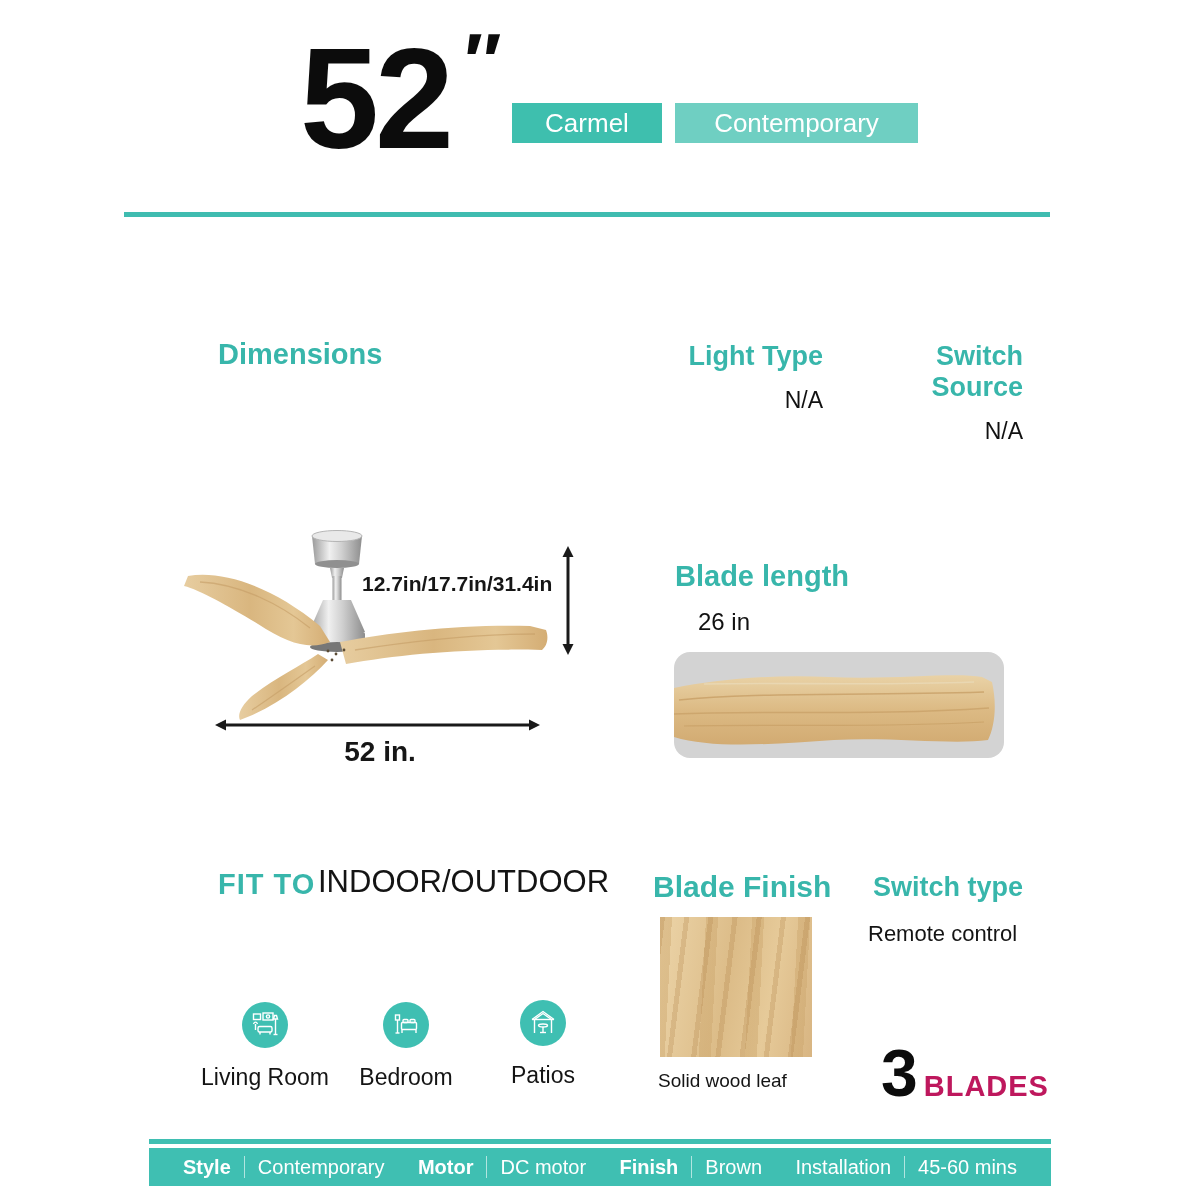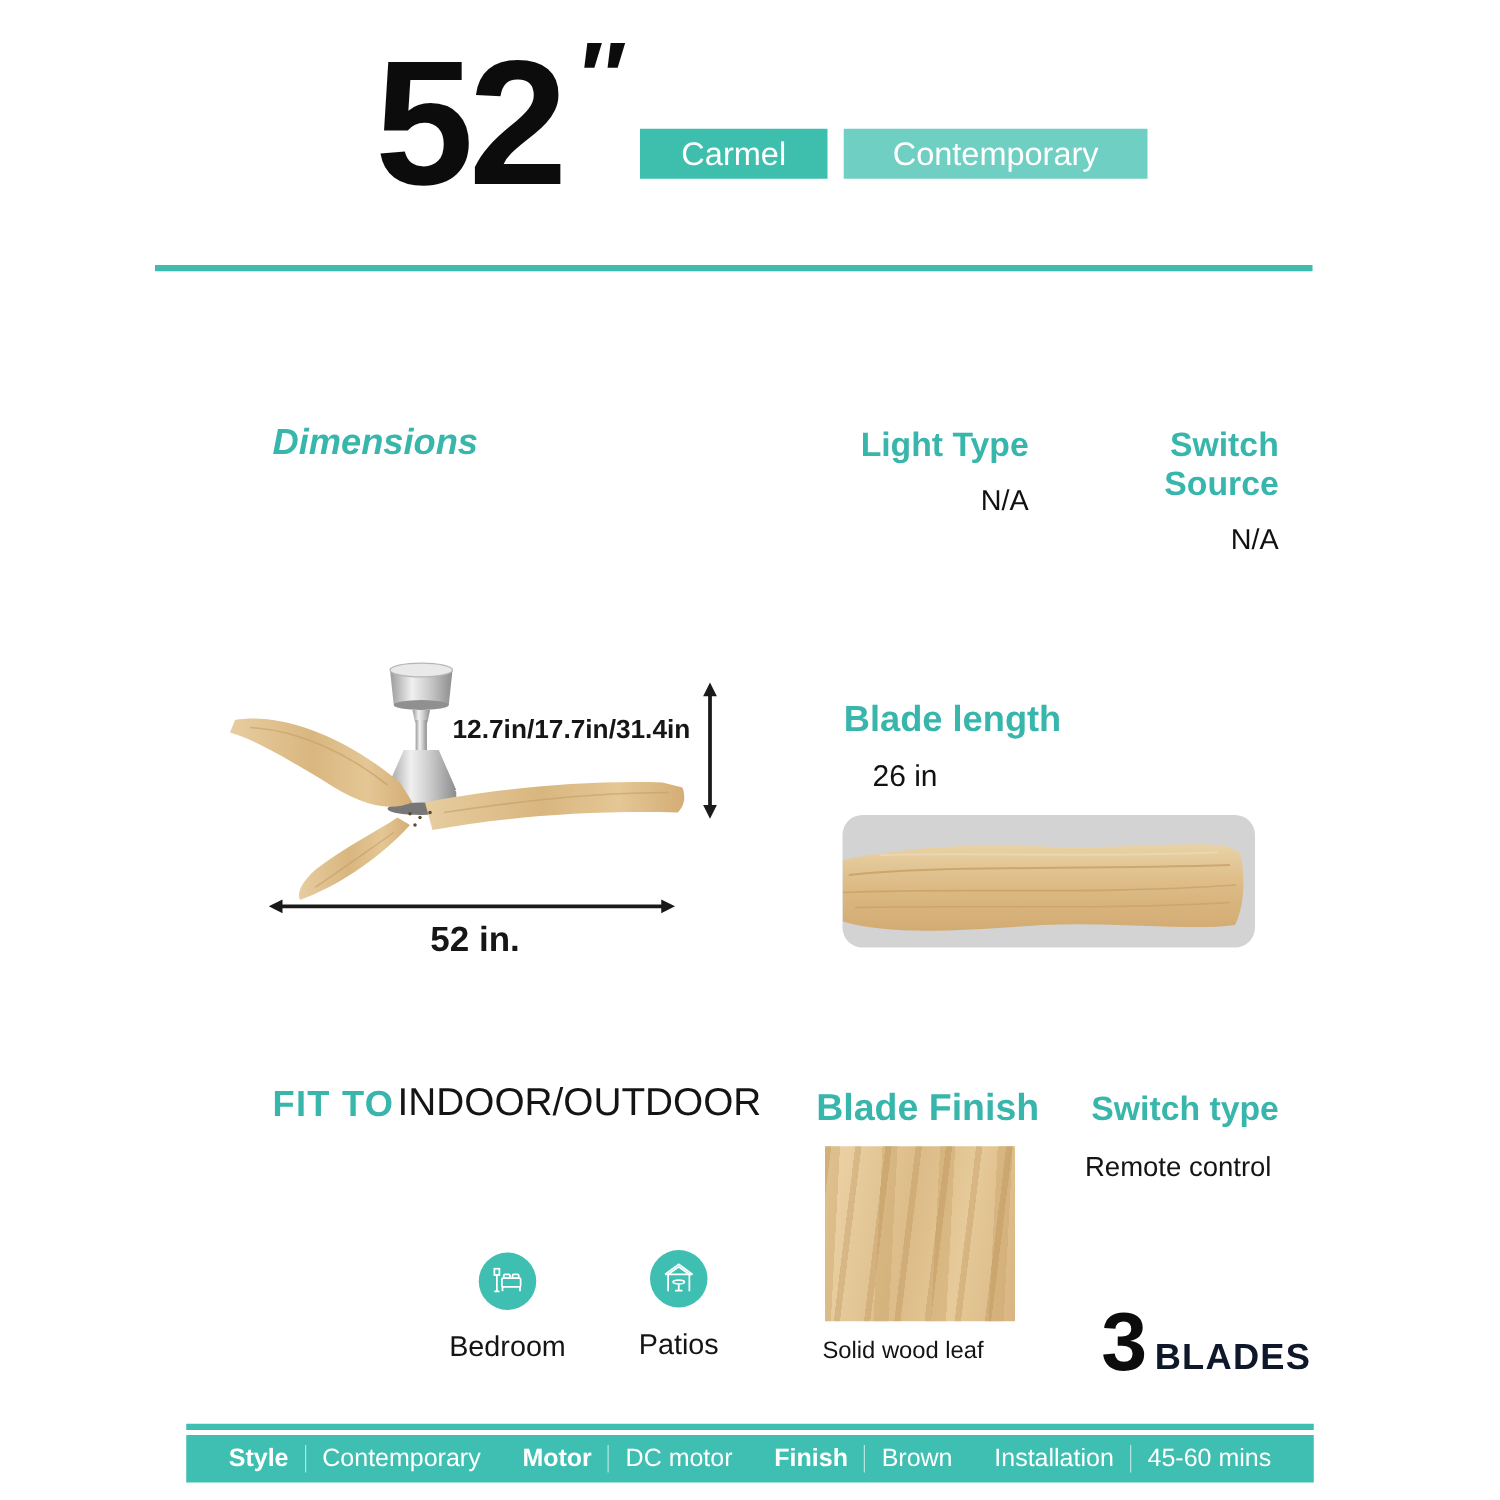--- a/index.html
+++ b/index.html
@@ -13,21 +13,21 @@
   .size-unit{font-size:78px;font-weight:800;font-style:italic;line-height:.9;color:#0c0c0c;
              margin-left:10px;margin-top:-2px;letter-spacing:-4px;}
   .badge{left:512px;top:103px;height:40px;display:flex;font-size:26px;color:#fff;gap:13px;}
   .badge .seg{display:flex;align-items:center;justify-content:center;height:100%;}
   .badge .seg1{width:150px;background:#3ebfae;}
   .badge .seg2{width:243px;background:#6fcfc2;}
   .top-divider{left:124px;top:212px;width:926px;height:5px;background:#3fbcb0;}
 
   
   .teal-h{color:#38b6ab;font-weight:700;}
-  .h-dimensions{left:218px;top:338px;font-size:29px;font-style:italic;}
+  .h-dimensions{left:218px;top:338px;font-size:29px;}
   .spec-col{text-align:right;}
   .spec-col .t{font-size:27px;}
   .spec-col .v{font-size:23px;color:#111;margin-top:15px;font-weight:400;}
   .col-lighttype{left:658px;top:341px;width:165px;}
   .col-lightsource{left:853px;top:341px;width:170px;}
 
   
   .fan-svg{left:160px;top:520px;}
   .dim-height{left:362px;top:572px;font-size:21px;font-weight:700;color:#161616;white-space:nowrap;}
   .dim-width{left:300px;top:736px;width:160px;text-align:center;font-size:28px;font-weight:700;color:#161616;}
@@ -55,21 +55,21 @@
       repeating-linear-gradient(97deg, rgba(178,132,74,.28) 0 5px, rgba(0,0,0,0) 5px 24px),
       repeating-linear-gradient(93deg, rgba(201,162,104,.4) 0 12px, rgba(0,0,0,0) 12px 46px),
       linear-gradient(100deg,#ecd4a8,#dcbc88 45%,#e6ca99 70%,#d8b582);}
   .wood-caption{left:658px;top:1070px;font-size:19px;color:#141414;}
 
   
   .h-switchtype{left:873px;top:872px;font-size:27px;}
   .switch-val{left:868px;top:921px;font-size:22px;color:#141414;}
   .blades-wrap{left:881px;top:1040px;display:flex;align-items:flex-end;}
   .blades-count{font-size:66px;font-weight:800;line-height:1;color:#0c0c0c;}
-  .blades-word{font-size:29px;font-weight:800;color:#0f172a;margin-left:6px;margin-bottom:3px;letter-spacing:1px;}
+  .blades-word{font-size:29px;font-weight:800;color:#be185d;margin-left:6px;margin-bottom:3px;letter-spacing:1px;}
 
   
   .footer-line{left:149px;top:1139px;width:902px;height:5px;background:#3fbfb2;}
   .footer-bar{left:149px;top:1148px;width:902px;height:38px;background:#3fbfb2;color:#fff;
               display:flex;align-items:center;justify-content:space-between;
               padding:15px 34px;box-sizing:border-box;font-size:20px;}
   .fgroup{display:flex;align-items:center;white-space:nowrap;}
   .fgroup .flabel{font-weight:700;}
   .fgroup .fdiv{width:1px;height:22px;background:rgba(255,255,255,.6);margin:0 13px;}
   .fgroup.reg .flabel{font-weight:400;}
@@ -169,20 +169,38 @@
       <path d="M5 48 C80 40 180 44 310 40" stroke="#c1975c" stroke-width="1.6" fill="none" opacity="0.65"></path>
       <path d="M0 62 C90 58 200 64 315 56" stroke="#c1975c" stroke-width="1.4" fill="none" opacity="0.55"></path>
       <path d="M10 74 C100 72 210 76 310 70" stroke="#c1975c" stroke-width="1.2" fill="none" opacity="0.5"></path>
       <path d="M30 32 C110 30 190 34 300 30" stroke="#eadcba" stroke-width="1.6" fill="none" opacity="0.7"></path>
     </svg>
   </div>
 
   <div class="abs teal-h fitto-label">FIT TO</div>
   <div class="abs fitto-value">INDOOR/OUTDOOR</div>
 
+  <div class="abs loc loc1">
+    <div class="circ">
+      <svg width="30" height="30" viewBox="0 0 30 30" fill="none" stroke="#fff" stroke-width="1.4">
+        <rect x="3.5" y="4" width="7" height="5.5"></rect>
+        <rect x="13" y="3" width="10" height="7"></rect>
+        <circle cx="18" cy="6.5" r="1.6"></circle>
+        <line x1="5.5" y1="14" x2="5.5" y2="20"></line>
+        <path d="M3.5 14 C4.5 11.5 6.5 11.5 7.5 14"></path>
+        <rect x="8" y="16.5" width="14" height="5.5" rx="1.5"></rect>
+        <line x1="10" y1="22" x2="10" y2="24.5"></line>
+          <line x1="20" y1="22" x2="20" y2="24.5"></line>
+        <line x1="25.5" y1="9" x2="25.5" y2="24.5"></line>
+        <path d="M23.5 9 L27.5 9 L26.5 5.5 L24.5 5.5 Z"></path>
+        <line x1="23.5" y1="24.5" x2="27.5" y2="24.5"></line>
+      </svg>
+    </div>
+    <div class="lbl">Living Room</div>
+  </div>
   <div class="abs loc loc2">
     <div class="circ">
       <svg width="30" height="30" viewBox="0 0 30 30" fill="none" stroke="#fff" stroke-width="1.4">
         <rect x="4.5" y="5" width="4" height="5"></rect>
         <line x1="6.5" y1="10" x2="6.5" y2="23"></line>
         <line x1="4.5" y1="23" x2="8.5" y2="23"></line>
         <rect x="10.5" y="12.5" width="15" height="7" rx="1"></rect>
         <rect x="12" y="9.5" width="5" height="3" rx="1"></rect>
         <rect x="19" y="9.5" width="5" height="3" rx="1"></rect>
         <line x1="11" y1="19.5" x2="11" y2="23"></line>

